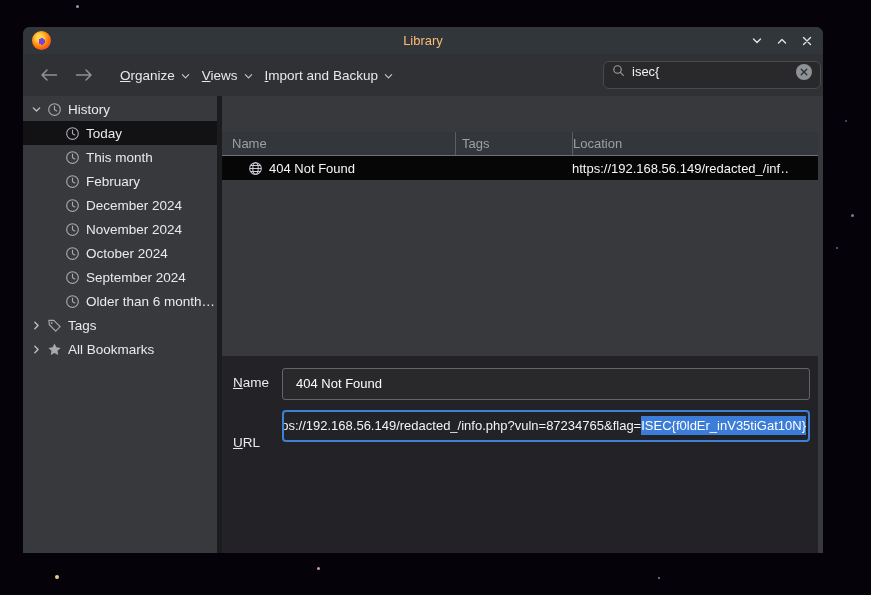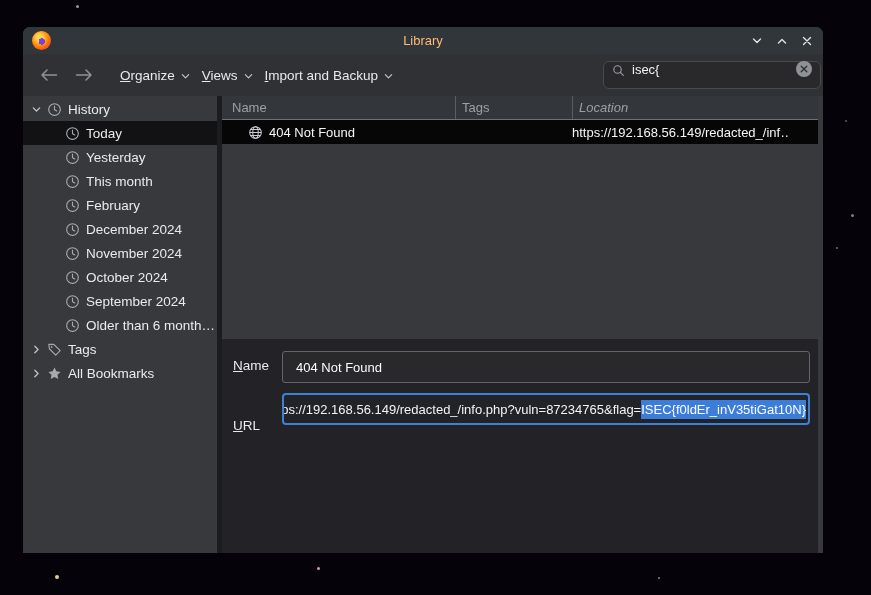--- a/index.html
+++ b/index.html
@@ -47,21 +47,21 @@
   .nav-arrows svg { display:block; }
   .menus { display:flex; gap:12px; margin-left:27px; }
   .menu { display:flex; align-items:center; gap:6px; color:#e7e9eb; font-size:13.5px; }
   .mlabel { display:inline-block; }
   .mlabel::first-letter { text-decoration:underline; }
   .menu svg { color:#c3c6c9; display:block; margin-top:2px; }
 
   .searchbox {
     position:absolute; left:580px; top:7px; width:218px; height:28px;
     background:#29292c; border:1px solid #48494c; border-radius:6px;
-    display:flex; align-items:flex-end; padding:11px 8px;
+    display:flex; align-items:flex-start; padding:2px 8px;
   }
   .searchbox .mag { color:#9a9ea2; margin-right:7px; display:flex; }
   .searchbox input {
     flex:1; background:transparent; border:none; outline:none;
     color:#f2f3f4; font-size:13px; font-family:inherit; min-width:0;
   }
   .clear-btn {
     width:16px; height:16px; border-radius:50%; background:#8e9296;
     display:flex; align-items:center; justify-content:center; color:#2c2e30;
     flex:0 0 auto;
@@ -76,30 +76,30 @@
     height:24px; display:flex; align-items:center;
     color:#e8eaec; font-size:13.5px; padding-left:8px;
   }
   .side-item.child { padding-left:26px; }
   .side-item.sel { background:#121215; }
   .chev { width:16px; display:flex; align-items:center; color:#c0c4c8; flex:0 0 auto; }
   .sicon { width:17px; display:flex; align-items:center; color:#a6aaae; flex:0 0 auto; }
   .slbl { margin-left:4px; white-space:nowrap; overflow:hidden; text-overflow:ellipsis; }
 
   
-  .content { width:596px; display:flex; flex-direction:column; }
+  .content { width:596px; display:flex; flex-direction:column;margin-top:36px; }
   .list { height:243px; background:#38393c; }
   .list-head {
     height:24px; display:flex; background:#33373b;
     border-bottom:1px solid #6d7175; color:#9ca0a4; font-size:13px;
   }
   .hcell { display:flex; align-items:center; padding-left:10px; }
   .hcell.c-name { width:233px; }
   .hcell.c-tags { width:117px; border-left:1px solid #5a5e62; padding-left:6px; }
-  .hcell.c-loc  { width:246px; border-left:1px solid #5a5e62; padding-left:6px;font-style:italic; }
+  .hcell.c-loc  { width:246px; border-left:1px solid #5a5e62; padding-left:0; }
   .list-row {
     height:24px; display:flex; align-items:center;
     background:#060607; color:#f4f5f5; font-size:13px;
   }
   .rcell-name { width:233px; display:flex; align-items:center; padding-left:26px; }
   .rcell-name .globe { color:#c9cdd1; display:flex; margin-right:6px; }
   .rcell-tags { width:117px; }
   .rcell-loc { width:216px; white-space:nowrap; overflow:hidden; padding-right:4px; }
 
   
@@ -231,30 +231,20 @@
         </div>
         <div class="side-item child sel">
           <span class="chev"></span>
           <span class="sicon">
               <svg width="15" height="15" viewBox="0 0 16 16">
                 <circle cx="8" cy="8" r="6.2" fill="none" stroke="currentColor" stroke-width="1.2"></circle>
                 <path d="M8 4.4V8.2l2.4 1.4" fill="none" stroke="currentColor" stroke-width="1.2" stroke-linecap="round"></path>
               </svg>
             </span>
           <span class="slbl">Today</span>
-        </div>
-        <div class="side-item child">
-          <span class="chev"></span>
-          <span class="sicon">
-              <svg width="15" height="15" viewBox="0 0 16 16">
-                <circle cx="8" cy="8" r="6.2" fill="none" stroke="currentColor" stroke-width="1.2"></circle>
-                <path d="M8 4.4V8.2l2.4 1.4" fill="none" stroke="currentColor" stroke-width="1.2" stroke-linecap="round"></path>
-              </svg>
-            </span>
-          <span class="slbl">Yesterday</span>
         </div>
         <div class="side-item child">
           <span class="chev"></span>
           <span class="sicon">
               <svg width="15" height="15" viewBox="0 0 16 16">
                 <circle cx="8" cy="8" r="6.2" fill="none" stroke="currentColor" stroke-width="1.2"></circle>
                 <path d="M8 4.4V8.2l2.4 1.4" fill="none" stroke="currentColor" stroke-width="1.2" stroke-linecap="round"></path>
               </svg>
             </span>
           <span class="slbl">This month</span>

